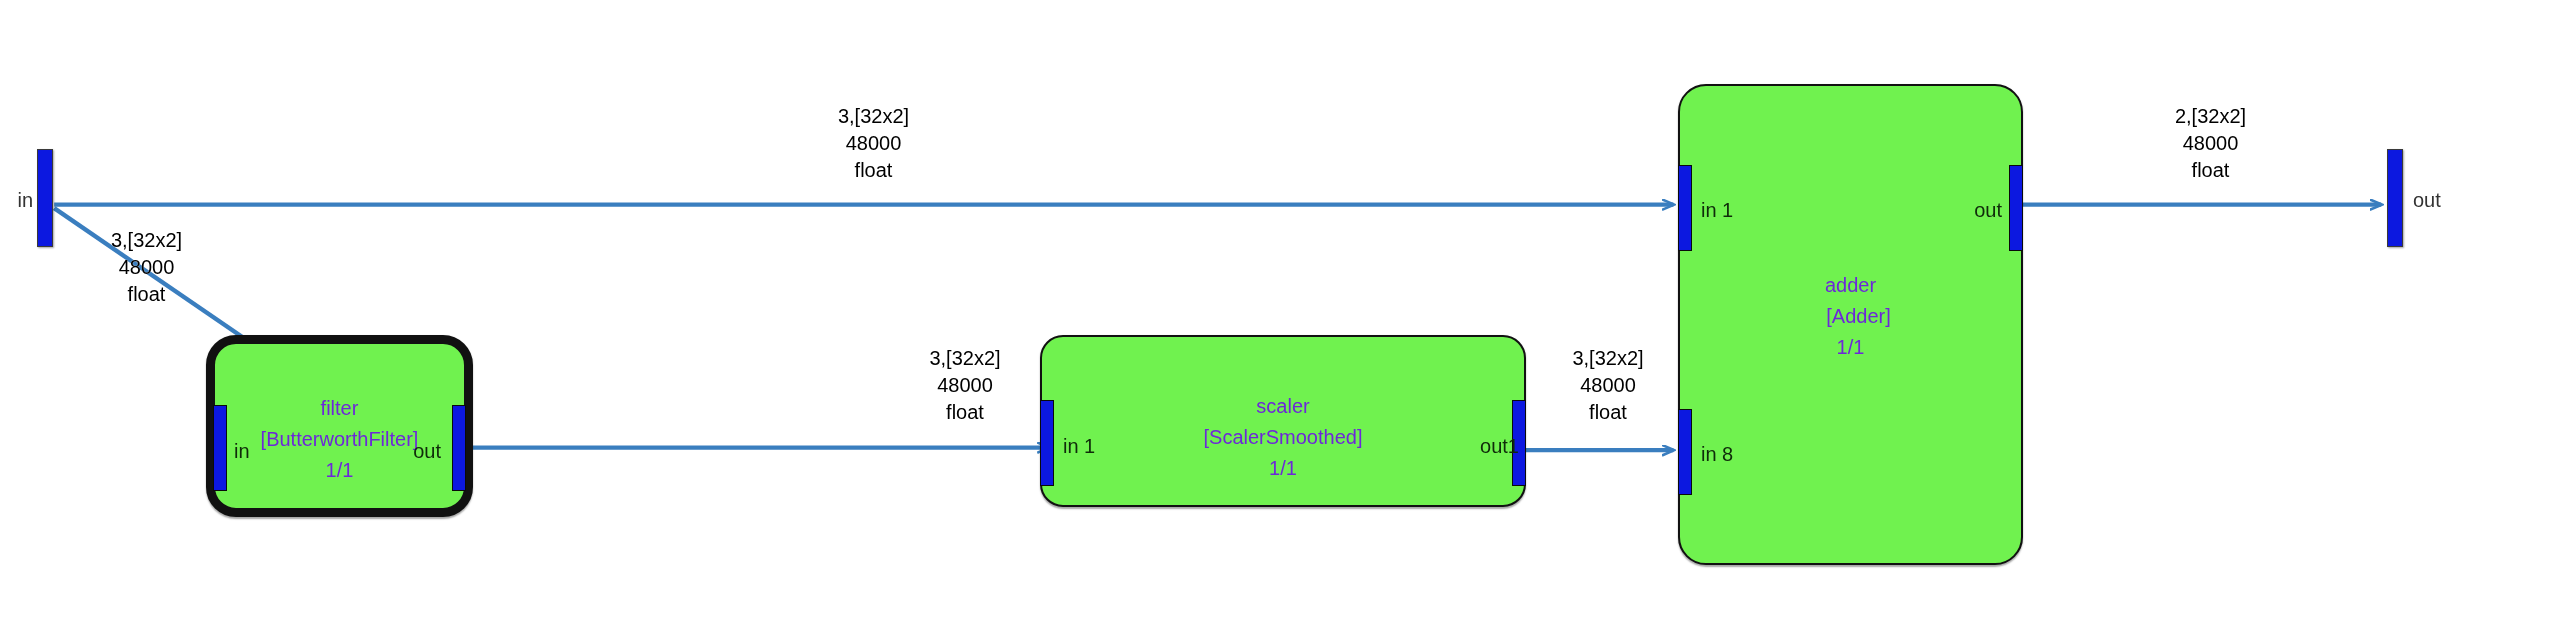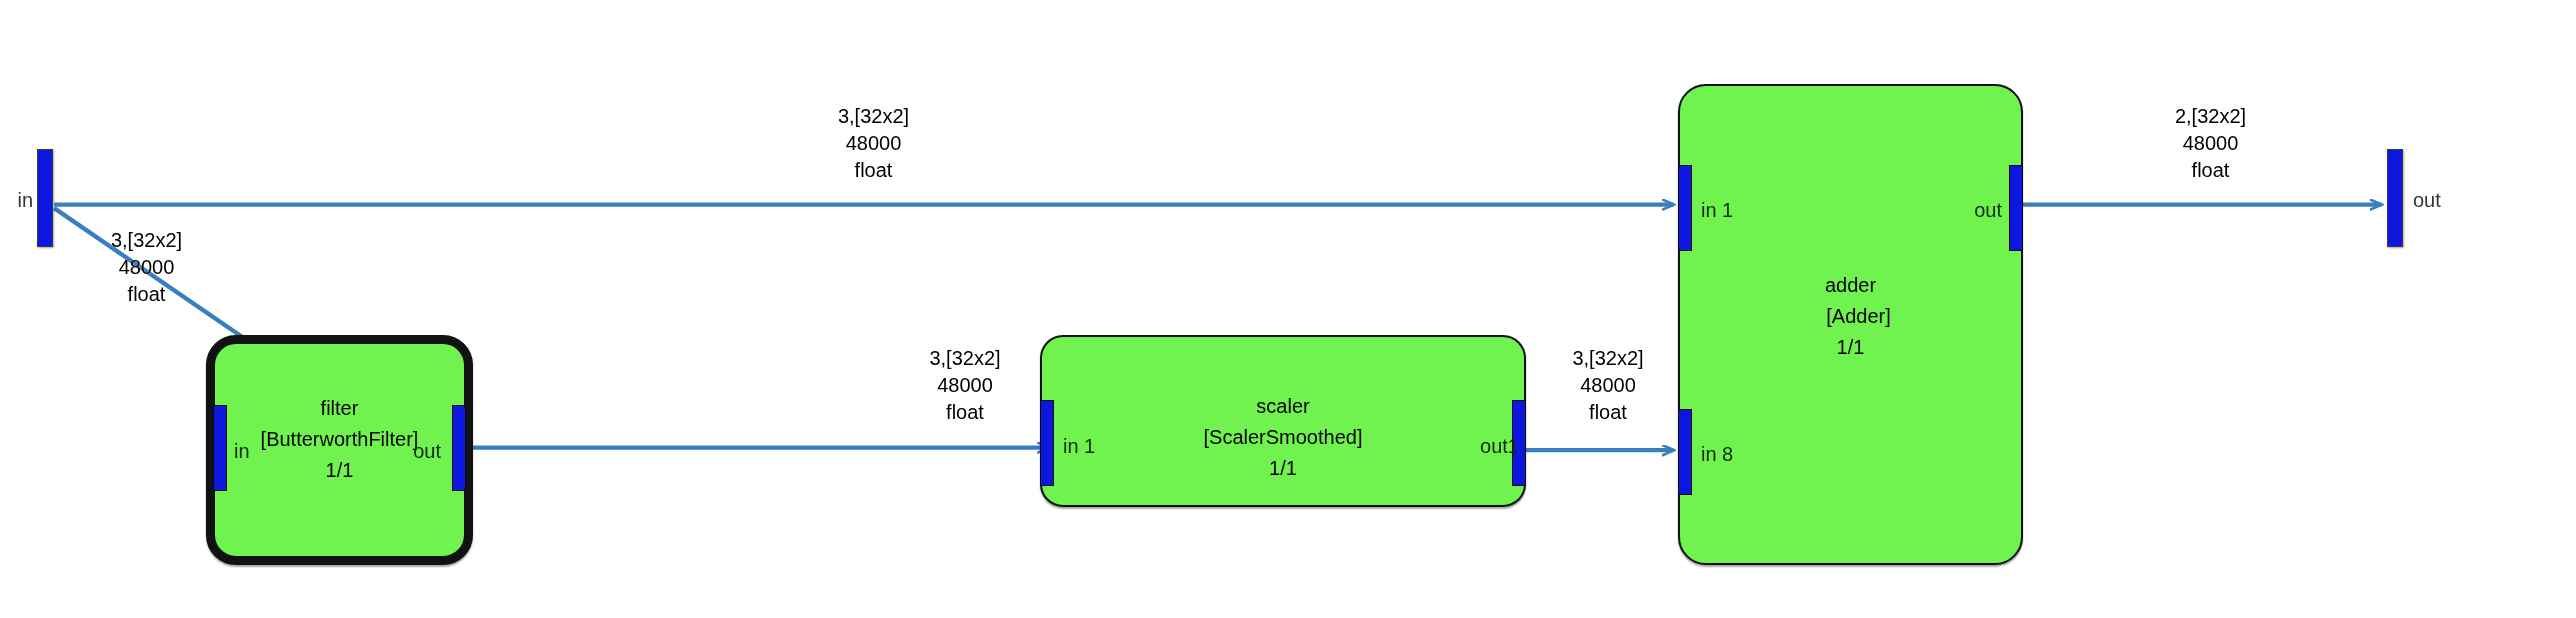--- a/index.html
+++ b/index.html
@@ -35,21 +35,21 @@
   }
   .node.selected {
     border-width: 9.6px;
     border-radius: 30px;
   }
   .node-title {
     position: absolute;
     left: 0;
     right: 0;
     text-align: center;
-    color: #000000;
+    color: #6d28d9;
     font-size: 20px;
     line-height: 31px;
     white-space: nowrap;
   }
   .node-label-block {
     position: absolute;
     left: 0;
     right: 0;
     text-align: center;
   }
@@ -113,21 +113,21 @@
 
     <line x1="2315" y1="234" x2="2725" y2="234" stroke="#3A7EBF" stroke-width="5" marker-end="url(#arrow)"></line>
   </svg>
 
   <div class="port-free" style="left:37px; top:149px; height:98px;"></div>
   <div class="port-label outside" style="left:17.5px; top:190px;">in</div>
 
   <div class="port-free" style="left:2387px; top:149px; height:98px;"></div>
   <div class="port-label outside" style="left:2413px; top:190px;">out</div>
 
-  <div class="node selected" style="left:206px; top:335px; width:267px; height:230px;">
+  <div class="node selected" style="left:206px; top:335px; width:267px; height:182px;">
     <div class="node-label-block" style="top:49px;">
       <div class="node-title" style="position:relative; top:0;">filter</div>
       <div class="node-title" style="position:relative; top:0;">[ButterworthFilter]</div>
       <div class="node-title" style="position:relative; top:0;">1/1</div>
     </div>
 
     <div class="port" style="left:-1.7px; top:61px; height:86px;"></div>
     <div class="port-label" style="left:19px; top:97px;">in</div>
     <div class="port" style="right:-1.7px; top:61px; height:86px;"></div>
     <div class="port-label" style="right:23px; top:97px;">out</div>

